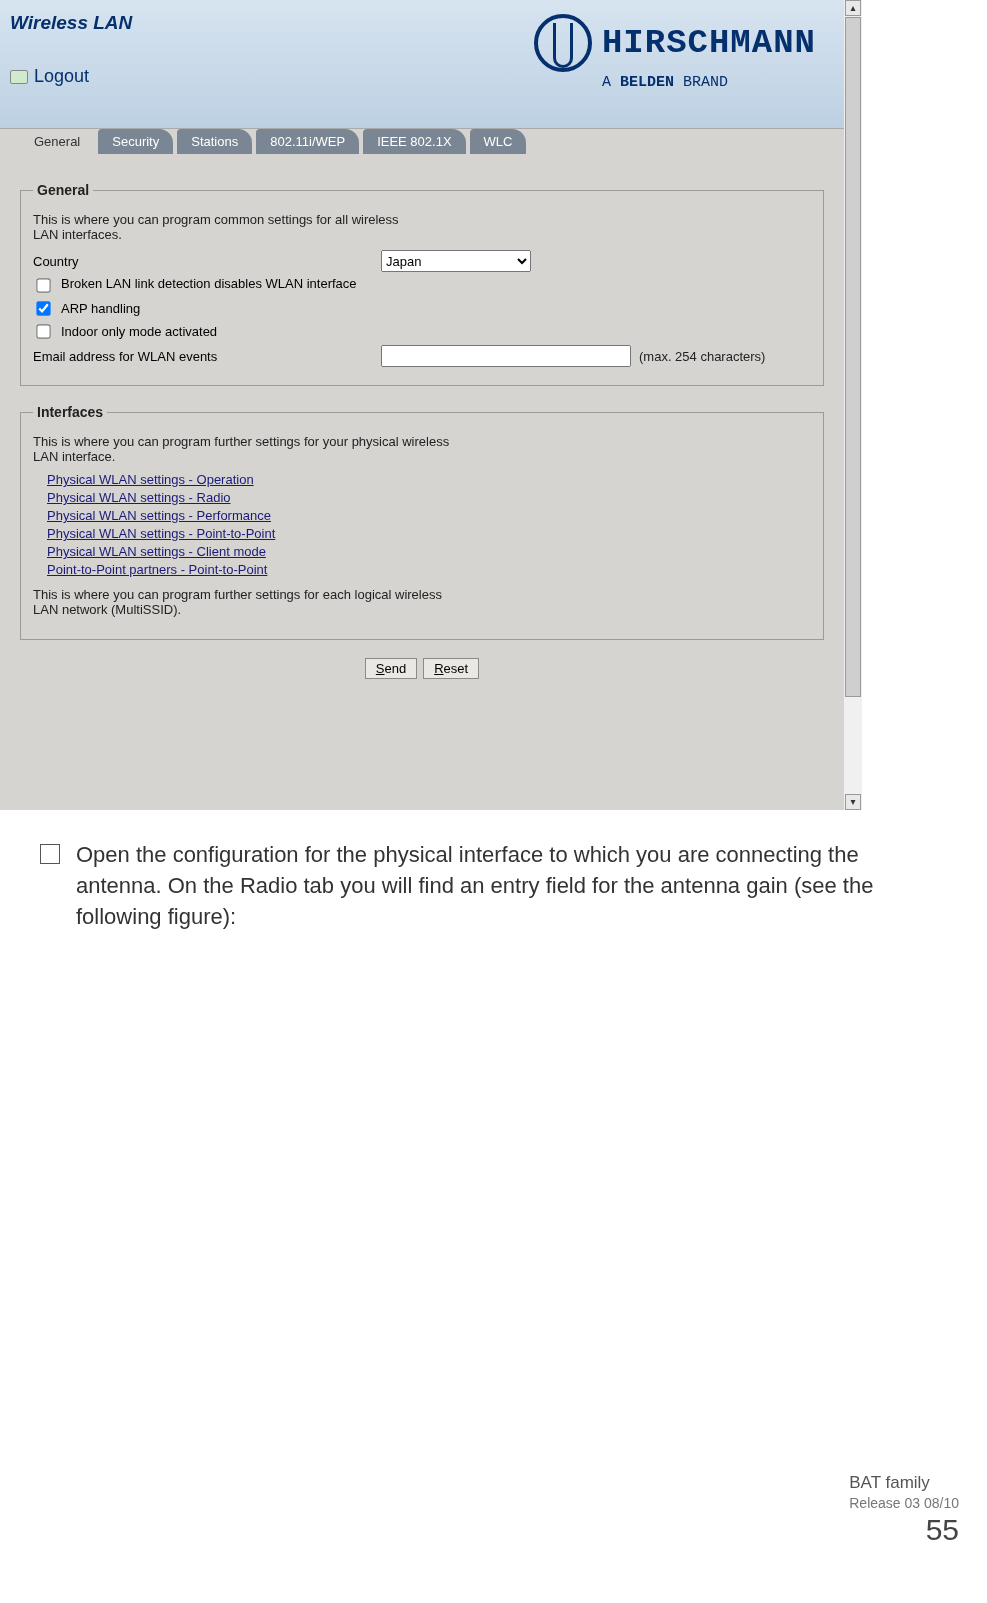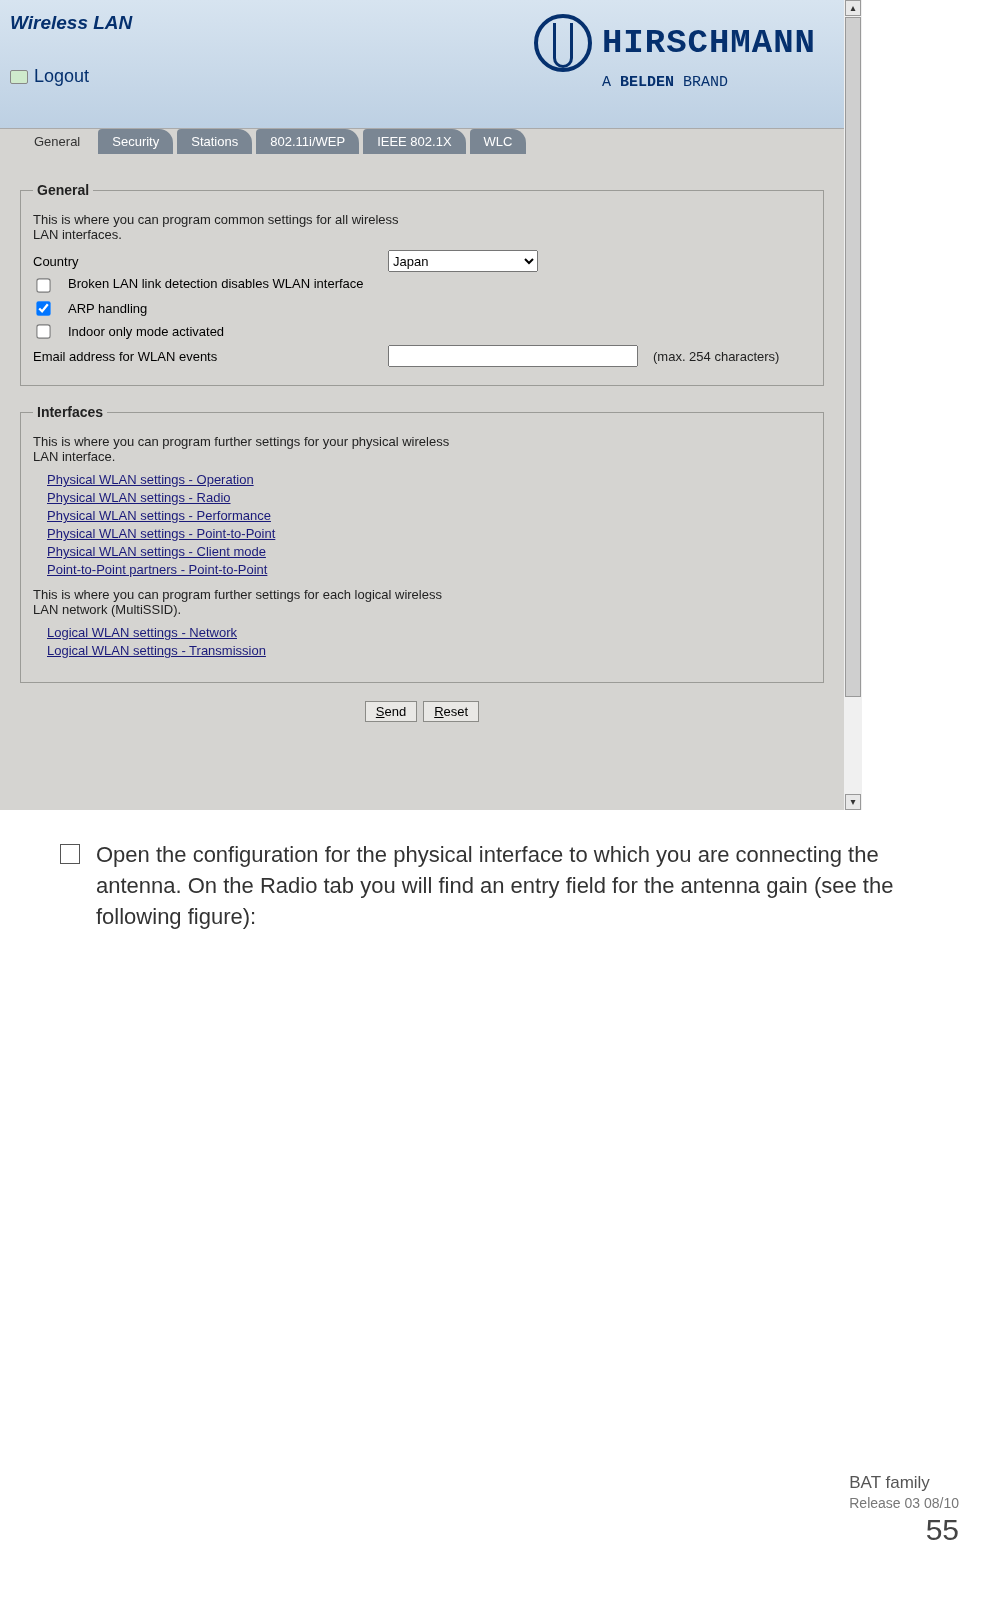--- a/index.html
+++ b/index.html
@@ -155,21 +155,21 @@
   }
   .desc {
     font-size: 13px;
     color: #222;
     margin-bottom: 8px;
     max-width: 370px;
   }
   .row {
     display: flex;
     align-items: center;
-    gap: 15px;
+    gap: 8px;
     margin: 4px 0;
     font-size: 13px;
   }
   .row label.field-label {
     width: 340px;
   }
   select.country {
     width: 150px;
     height: 22px;
     font-size: 13px;
@@ -210,21 +210,21 @@
     background: #e9e8e5;
     border: 1px solid #8b8b87;
     padding: 2px 10px;
     font-size: 13px;
     cursor: pointer;
   }
   .btn u { text-decoration: underline; }
 
   
   .doc-body {
-    padding: 30px 48px 0 60px;
+    padding: 30px 48px 0 40px;
     font-size: 22px;
     color: #333;
     line-height: 1.4;
   }
   .doc-body .step {
     display: flex;
     gap: 16px;
   }
   .doc-body .box {
     width: 20px; height: 20px;
@@ -324,24 +324,20 @@
       <div class="desc" style="max-width:420px;">This is where you can program further settings for your physical wireless LAN interface.</div>
       <div class="links" id="links1">
           <a>Physical WLAN settings - Operation</a>
           <a>Physical WLAN settings - Radio</a>
           <a>Physical WLAN settings - Performance</a>
           <a>Physical WLAN settings - Point-to-Point</a>
           <a>Physical WLAN settings - Client mode</a>
           <a>Point-to-Point partners - Point-to-Point</a>
         </div>
       <div class="desc" style="max-width:420px;">This is where you can program further settings for each logical wireless LAN network (MultiSSID).</div>
-      <div class="links" id="links2">
-          <a>Logical WLAN settings - Network</a>
-          <a>Logical WLAN settings - Transmission</a>
-        </div>
     </fieldset>
 
     <div class="btn-row">
       <button class="btn"><u>S</u><span id="send-rest">end</span></button>
       <button class="btn"><u>R</u><span id="reset-rest">eset</span></button>
     </div>
 
   </div>
 </div>
 

